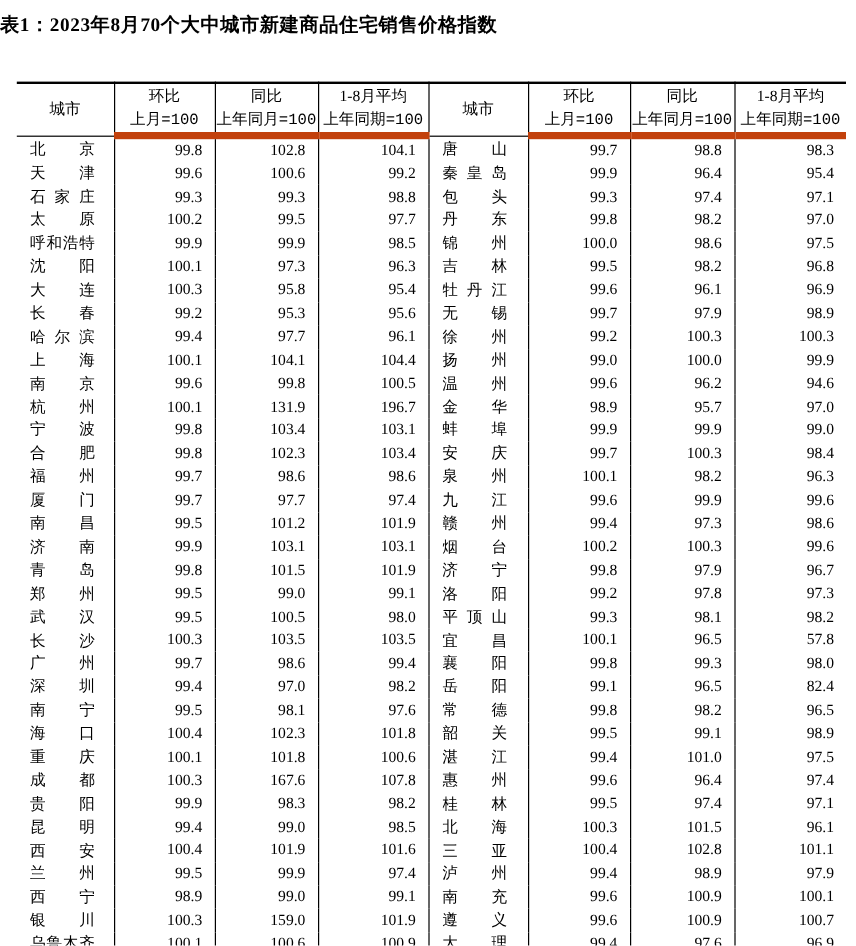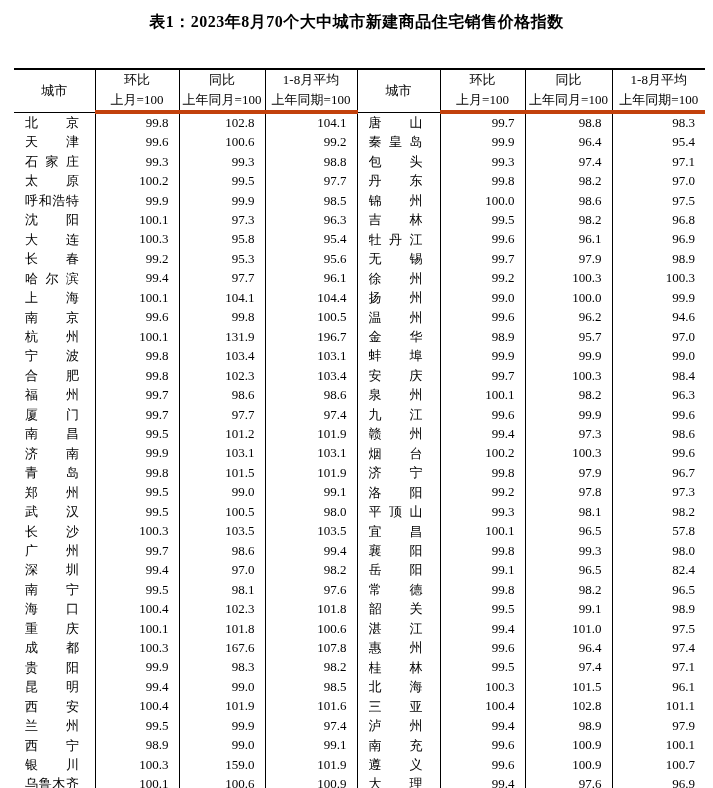--- a/index.html
+++ b/index.html
@@ -7,21 +7,20 @@
     padding: 0;
     background: #ffffff;
     width: 713px;
     height: 788px;
     font-family: "Liberation Serif", "DejaVu Serif", serif;
     color: #000;
     overflow: hidden;
   }
   .title {
     padding-top: 11px;
-    text-align: center;
     font-size: 16px;
     font-weight: bold;
     letter-spacing: 0.5px;
     height: 21px;
     line-height: 21px;
   }
   table.idx {
     border-collapse: collapse;
     table-layout: fixed;
     width: 691px;
@@ -31,21 +30,21 @@
   }
   table.idx td { padding: 0; font-size: 13px; }
   thead { border-bottom: 1px solid #000; margin-top: 45px; }
   thead td {
     text-align: center;
     height: 20px;
     line-height: 20px;
     border-right: 1px solid #000;
     vertical-align: middle;
   }
-  thead tr.sub td { border-bottom: 4px solid #c2410c; }
+  thead tr.sub td { border-bottom: 6px solid #c2410c; font-family: Liberation Mono, monospace; }
   thead td.cityhead { border-bottom: 1px solid #000; }
   td.last { border-right: none !important; }
   tbody td {
     height: 18.9px;
     line-height: 18.9px;
     border-right: 1px solid #000;
     vertical-align: middle;
   }
   tbody td.num { text-align: right; padding-right: 10px; }
   tbody td.city { padding-left: 11px; text-align: left; }

